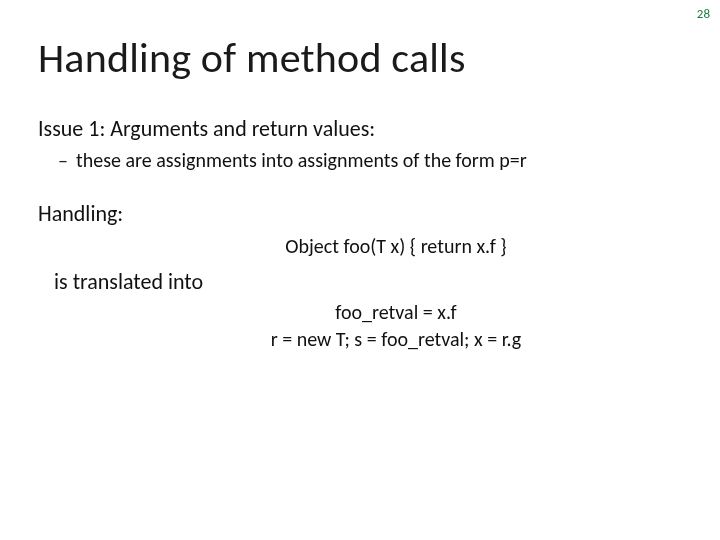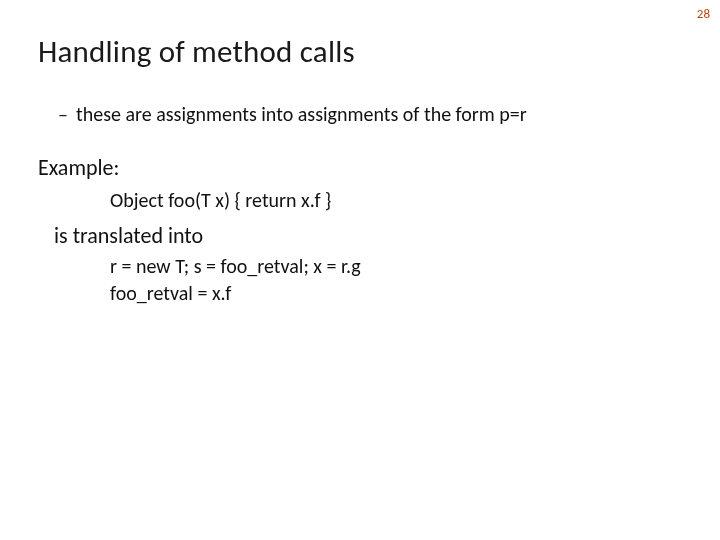--- a/index.html
+++ b/index.html
@@ -11,27 +11,27 @@
     font-family: "Candara", "Calibri", "Segoe UI", sans-serif;
     color: #111;
     position: relative;
     overflow: hidden;
   }
   .page-number {
     position: absolute;
     top: 6px;
     right: 10px;
     font-size: 13px;
-    color: #c2410c;
+    color: #15803d;
   }
   .slide {
     padding: 28px 38px 0 38px;
   }
   .title {
-    font-size: 31px;
+    font-size: 42px;
     font-weight: 400;
     color: #1a1a1a;
     margin: 4px 0 32px 0;
     letter-spacing: 0.2px;
   }
   .section {
     font-size: 22px;
     font-weight: 400;
     margin: 0 0 6px 0;
   }
@@ -50,48 +50,50 @@
   .bullet-text {
     flex: 1;
   }
   .code-block {
     margin: 4px 0 8px 72px;
     font-size: 20px;
     line-height: 1.35;
   }
   .code-line {
     white-space: pre;
+    text-align: center;
   }
   .translated-label {
     font-size: 22px;
     font-weight: 400;
     margin: 4px 0 4px 16px;
   }
 </style>
 </head>
 <body>
 
 <div class="page-number">28</div>
 
 <div class="slide">
 
   <div class="title">Handling of method calls</div>
 
+  <div class="section">Issue 1: Arguments and return values:</div>
 
   <div class="bullet-row">
     <span class="bullet-dash">–</span>
     <span class="bullet-text">these are assignments into assignments of the form p=r</span>
   </div>
 
-  <div class="section">Example:</div>
+  <div class="section">Handling:</div>
 
   <div class="code-block">
     <div class="code-line">Object foo(T x) { return x.f }</div>
   </div>
 
   <div class="translated-label">is translated into</div>
 
   <div class="code-block">
+    <div class="code-line">foo_retval = x.f</div>
     <div class="code-line">r = new T; s = foo_retval; x = r.g</div>
-    <div class="code-line">foo_retval = x.f</div>
   </div>
 
 </div>
 
 </body></html>

